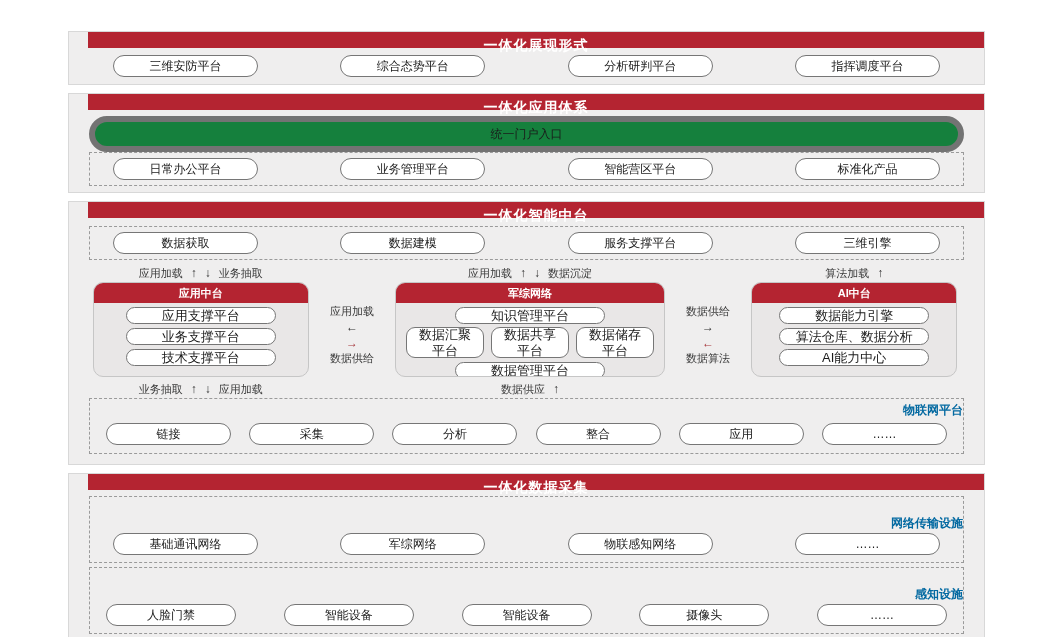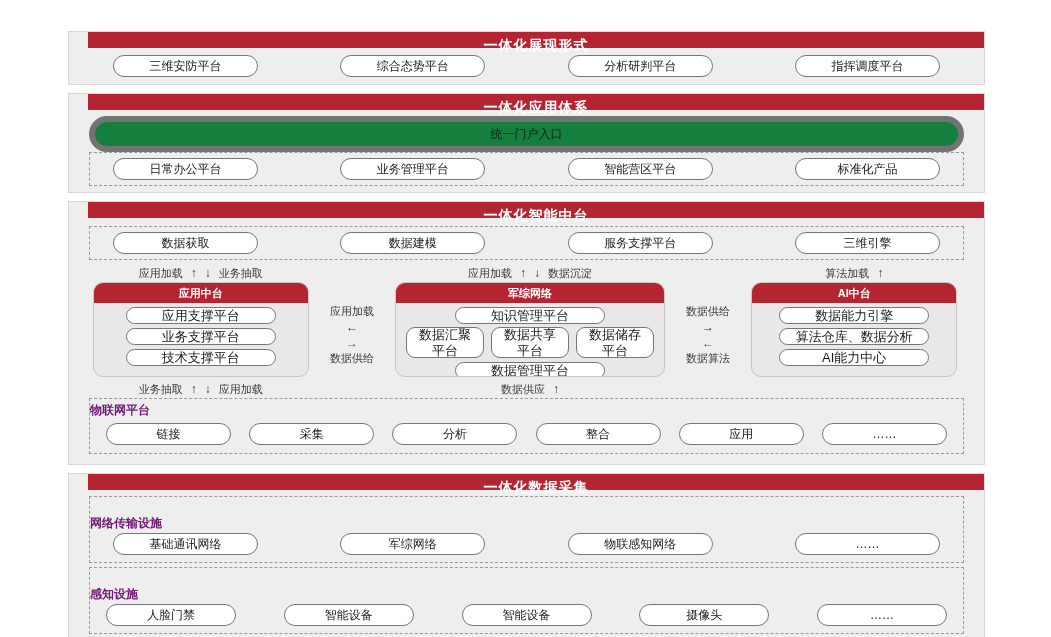--- a/index.html
+++ b/index.html
@@ -36,21 +36,21 @@
   .labels-bot{margin-top:3px;height:16px;}
   .block{border:1px solid #c6c6c6;border-radius:10px;background:#e9e7e7;overflow:hidden;
     height:95px;box-sizing:border-box;}
   .block-h{background:#b42431;color:#fff;font-weight:bold;font-size:11px;text-align:center;
     height:20px;line-height:20px;}
   .block .pill{width:150px;height:17px;font-size:13px;margin:4px auto 0;}
   .dbox-row{display:flex;justify-content:center;gap:7px;margin-top:3px;}
   .dbox{width:78px;height:31px;background:#fff;border:1px solid #767676;border-radius:9px;
     font-size:13px;line-height:1.2;display:flex;align-items:center;justify-content:center;
     text-align:center;box-sizing:border-box;padding:0 6px;}
-  .red-title{color:#701a75;font-weight:bold;font-size:12px;text-align:left;}
+  .red-title{color:#0369a1;font-weight:bold;font-size:12px;text-align:right;}
   .iot{margin:2px 20px 10px;padding:3px 0 8px;}
   .row6{display:flex;justify-content:space-between;padding:4px 16px 0;}
   .row6 .pill{width:125px;}
   
   .sec4 .dash{padding:2px 0 7px;}
   .sec4 .dash.net{margin-top:6px;margin-bottom:4px;}
   .sec4 .dash.sense{margin-bottom:8px;}
   .sec4 .red-title{height:16px;line-height:16px;margin-top:16px;}
   .sec4 .row4{padding-top:2px;}
   .row5{display:flex;justify-content:space-between;padding:2px 16px 0;}

